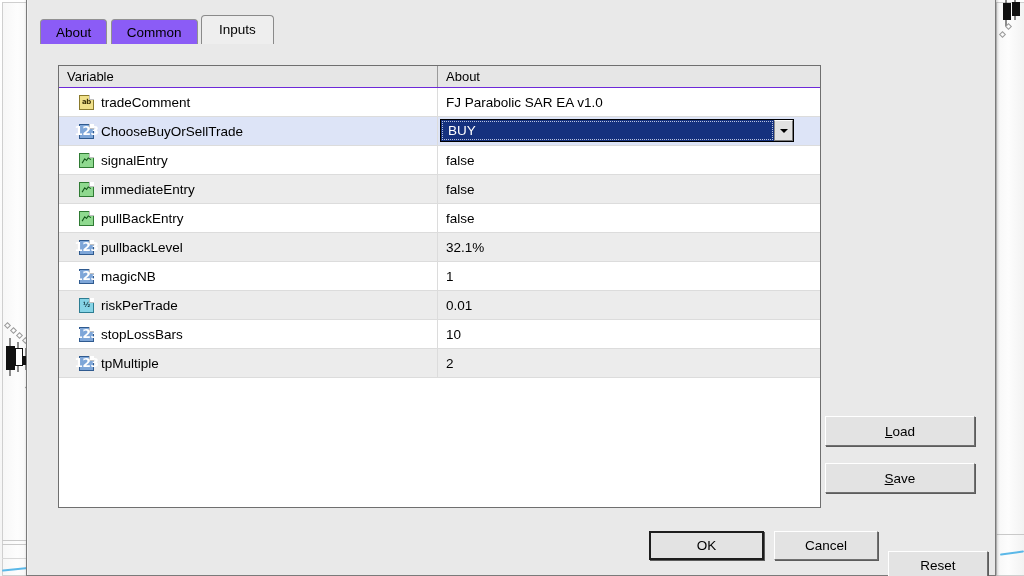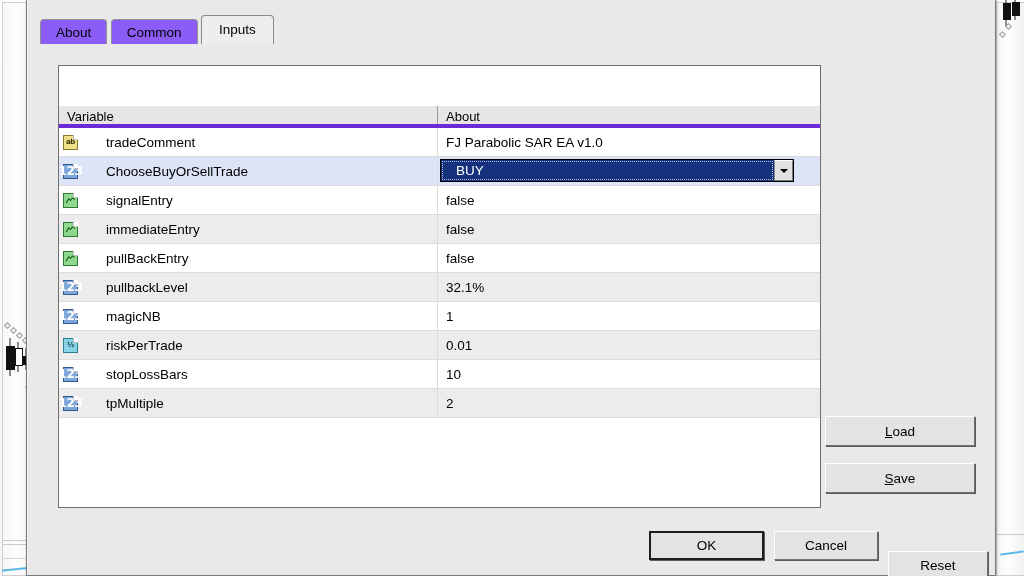--- a/index.html
+++ b/index.html
@@ -95,23 +95,22 @@
     position: absolute; left: 30px; top: 70px;
     width: 763px; height: 443px;
     background: #ffffff;
     border: 1px solid #6f6f6f;
     box-sizing: border-box;
     overflow: hidden;
   }
   #table-head {
     display: flex; height: 22px;
     background: #e6e6e6;
-    border-bottom: 4px solid #6d28d9;
-    box-sizing: border-box;
-    margin-top: 40px;
+    border-bottom: 1px solid #6d28d9;
+    box-sizing: border-box;
   }
   .th {
     font-size: 13px; color: #000;
     line-height: 21px; padding-left: 8px;
     box-sizing: border-box;
     cursor: default;
   }
   .th.var { width: 379px; border-right: 1px solid #9a9a9a; }
   .th.val { flex: 1; }
 
@@ -119,28 +118,28 @@
     display: flex; height: 29px;
     border-bottom: 1px solid #dcdcdc;
     box-sizing: border-box;
     background: #ffffff;
   }
   .trow.alt { background: #ececec; }
   .trow.selected { background: #dde4f7; }
   .cell-var {
     width: 379px; display: flex; align-items: center;
     border-right: 1px solid #dcdcdc;
-    box-sizing: border-box; padding-left: 4px; gap: 13px;
+    box-sizing: border-box; padding-left: 20px;
   }
   .cell-val {
     flex: 1; display: flex; align-items: center;
     padding-left: 8px; font-size: 13.5px; color: #000;
     box-sizing: border-box; position: relative;
   }
-  .varname { font-size: 13.5px; color: #000; margin-left: 15px; }
+  .varname { font-size: 13.5px; color: #000; margin-left: 7px; }
 
   
   .ticon {
     position: relative; width: 15px; height: 15px; flex: 0 0 15px;
   }
   .ticon .sheet {
     position: absolute; inset: 0;
     border: 1px solid #7a6a27;
     box-sizing: border-box;
   }
@@ -173,21 +172,21 @@
   .combo {
     position: absolute; left: 2px; top: 2px;
     width: 354px; height: 23px;
     border: 1px solid #000;
     background: #fff;
     box-sizing: border-box;
     display: flex; align-items: stretch;
   }
   .combo-text {
     flex: 1; background: #15317e; color: #ffffff;
-    font-size: 13.5px; line-height: 21px; padding-left: 15px;
+    font-size: 13.5px; line-height: 21px; padding-left: 7px;
     outline: 1px dotted #b9c3df; outline-offset: -2px;
     box-sizing: border-box;
     overflow: hidden; white-space: nowrap;
   }
   .combo-btn {
     width: 19px; flex: 0 0 19px;
     background: #e2e2e2;
     border-left: 1px solid #8a8a8a;
     border-top: 1px solid #fdfdfd;
     border-right: 1px solid #7a7a7a;

